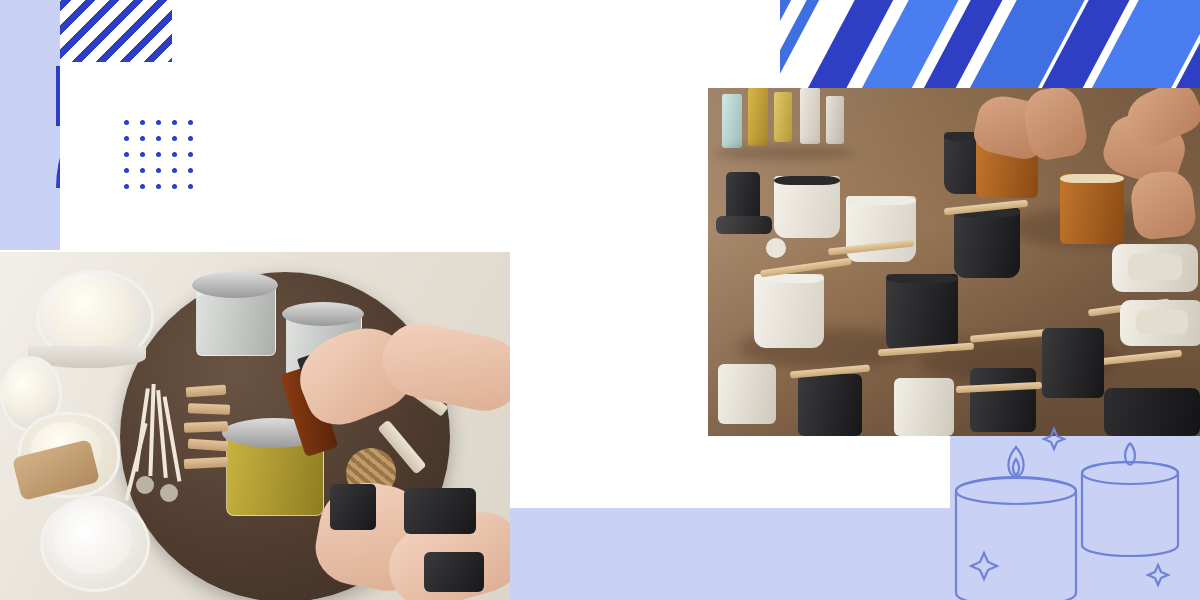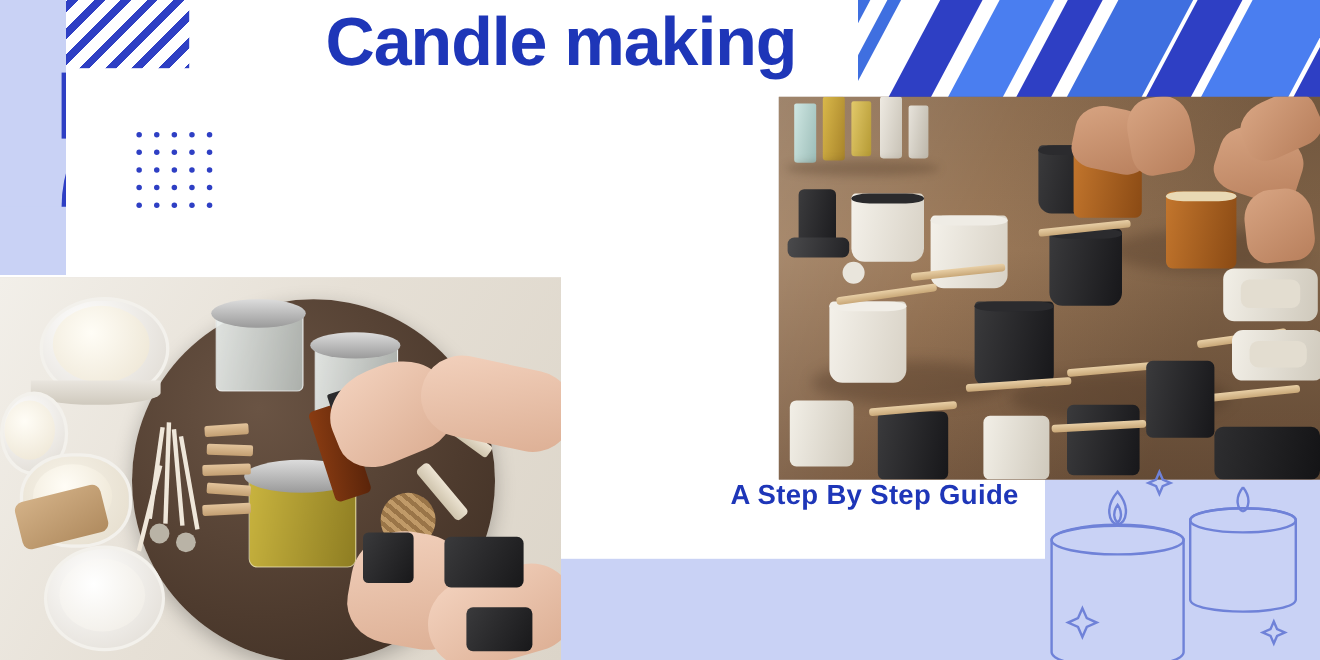--- a/index.html
+++ b/index.html
@@ -355,18 +355,16 @@
         <path d="M188 40 C183 38 180 28 188 18"></path>
 
         <path d="M42 128 l4 9 l9 4 l-9 4 l-4 9 l-4 -9 l-9 -4 l9 -4 Z"></path>
         <path d="M112 4 l3 7 l7 3 l-7 3 l-3 7 l-3 -7 l-7 -3 l7 -3 Z"></path>
         <path d="M216 140 l3 7 l7 3 l-7 3 l-3 7 l-3 -7 l-7 -3 l7 -3 Z"></path>
       </g>
     </svg>
   </div>
 
   <div class="title">
-    <div>Candle making</div>
-  </div>
-
-  <div class="subtitle">A Step By Step Guide</div>
+  </div>
+
 
 </div>
 
 </body></html>

